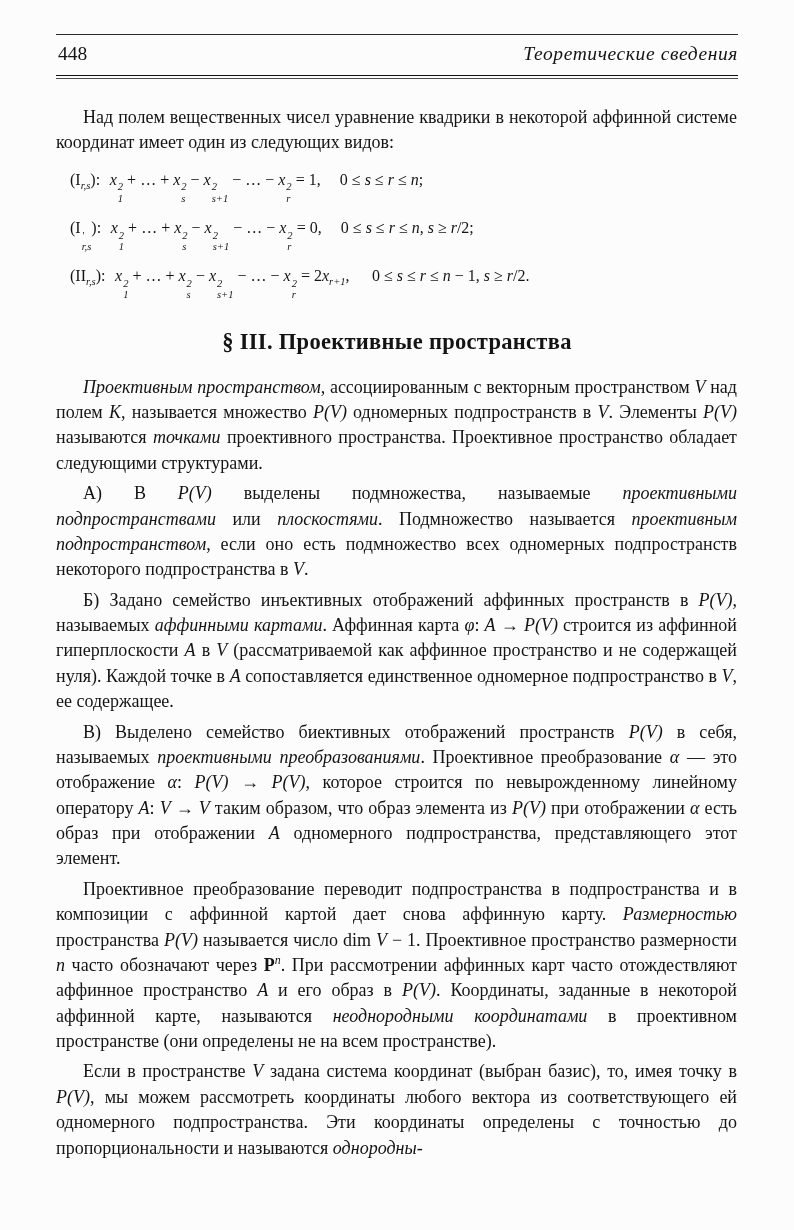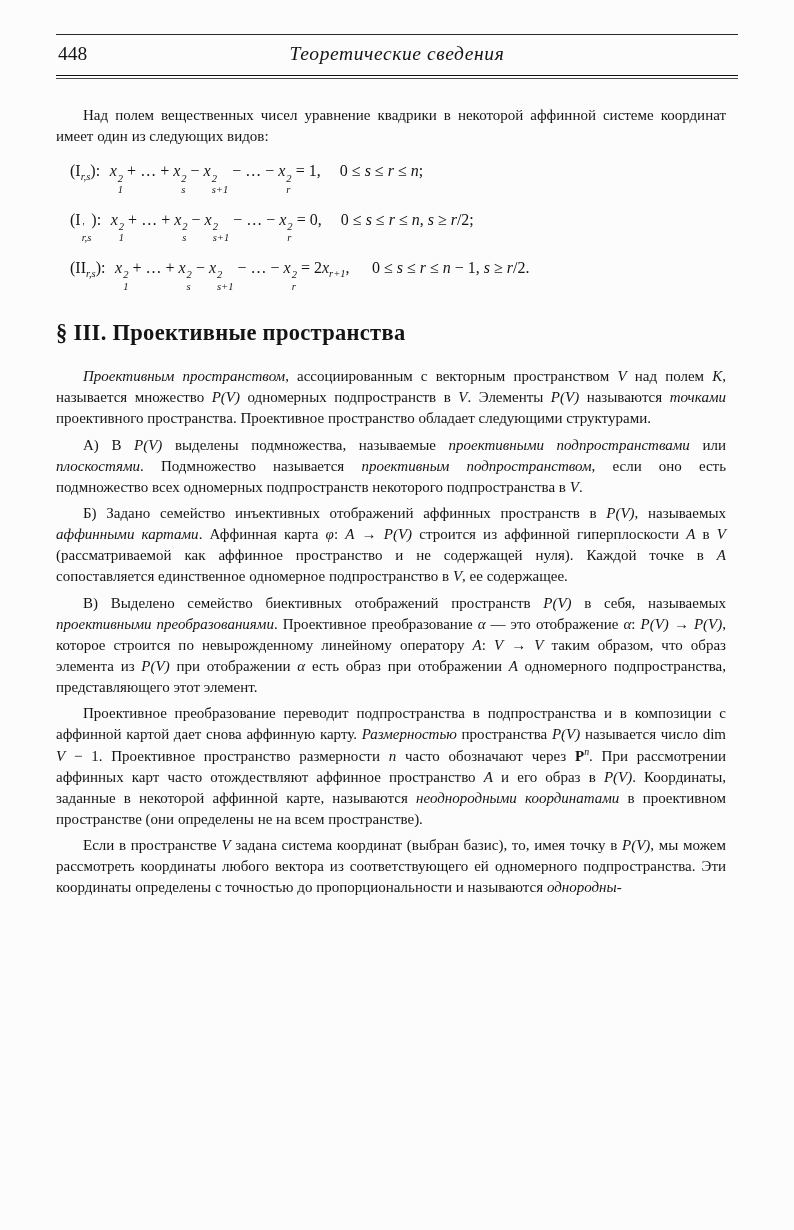--- a/index.html
+++ b/index.html
@@ -33,53 +33,54 @@
     line-height: 24px;
   }
   .pagenum {
     position: absolute;
     left: 2px;
     top: 7px;
     font-style: normal;
   }
   .runtitle {
     display: block;
-    text-align: center;
+    text-align: right;
     font-style: italic;
     letter-spacing: 0.6px;
   }
   .runhead-rule-bottom {
     height: 2px;
     border-top: 1.7px solid #111;
     border-bottom: 1px solid #4a4a4a;
   }
   
   p.body {
-    margin: 0 12px 5px 0;
-    font-size: 15px;
+    margin: 0 1px 5px 0;
+    font-size: 18px;
     line-height: 1.41;
     text-align: justify;
     text-indent: 27px;
   }
   p.body.first {
     margin-top: 26px;
   }
   
   .formulas {
     margin: 14px 0 10px 14px;
   }
   .formula {
     white-space: nowrap;
     font-size: 16px;
     line-height: 1.3;
     margin-bottom: 14px;
   }
   
   h2.section-heading {
     margin: 28px 0 20px 0;
+    text-align: center;
     font-size: 22.5px;
     font-weight: bold;
     letter-spacing: 0.3px;
   }
   
   .st-r { font-style: normal; }
   .st-i, .st-m { font-style: italic; }
   .st-b { font-weight: bold; font-style: normal; }
   sup, sub {
     font-size: 0.66em;

